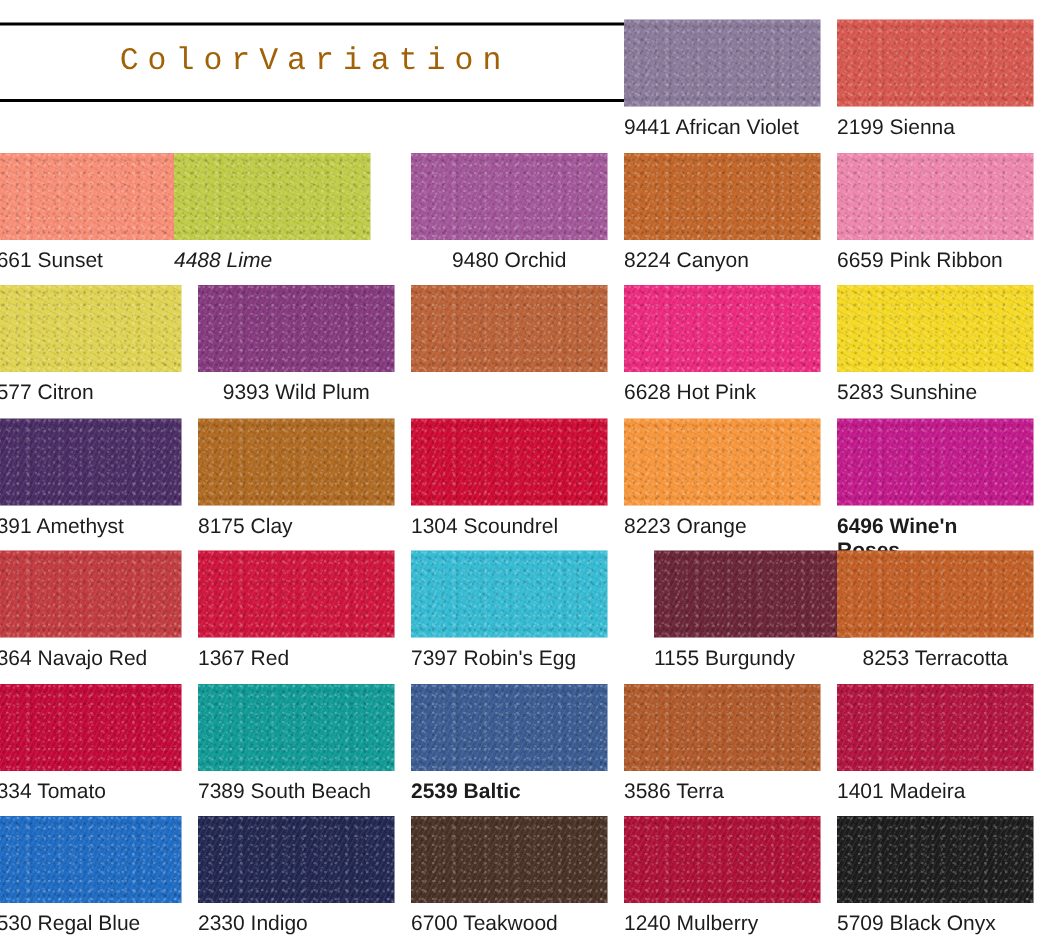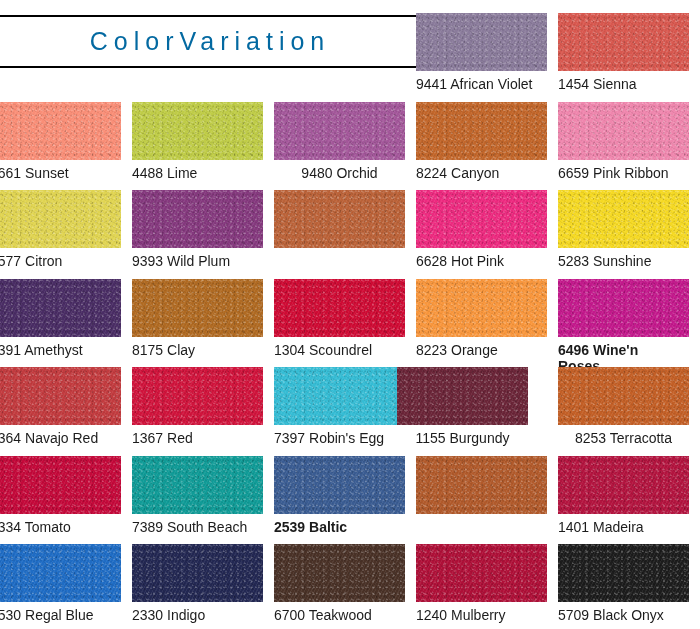--- a/index.html
+++ b/index.html
@@ -37,24 +37,24 @@
     border-left: 0;
     border-right: 0;
     box-sizing: border-box;
     background: #ffffff;
     display: flex;
     align-items: center;
     justify-content: center;
     z-index: 5;
   }
   .title-plate .title-text {
-    font-family: Liberation Sans, sans-serif;
-    font-size: 25px;
+    font-family: Liberation Mono, monospace;
+    font-size: 21px;
     letter-spacing: 6px;
-    color: #0369a1;
+    color: #a16207;
     white-space: nowrap;
     padding-left: 6px;
   }
 
   
   .grid {
     position: absolute;
     left: 0;
     top: 0;
     width: 700px;
@@ -117,47 +117,47 @@
 
 <div id="page">
 
   <div class="grid" id="grid">
       <div class="cell" style="left: 416px; top: 13px;">
         <div class="swatch" style="background: rgb(138, 123, 155); width: 131px; height: 58px;"></div>
         <div class="label">9441 African Violet</div>
       </div>
       <div class="cell" style="left: 558px; top: 13px;">
         <div class="swatch" style="background: rgb(216, 88, 79); width: 131px; height: 58px;"></div>
-        <div class="label">1454 Sienna</div>
+        <div class="label">2199 Sienna</div>
       </div>
       <div class="cell" style="left: -10px; top: 101.5px;">
         <div class="swatch" style="background: rgb(249, 142, 119); width: 131px; height: 58px;"></div>
         <div class="label">6661 Sunset</div>
       </div>
-      <div class="cell" style="left: 132px; top: 101.5px;">
+      <div class="cell" style="left: 116px; top: 101.5px; font-style: italic;">
         <div class="swatch" style="background: rgb(191, 204, 71); width: 131px; height: 58px;"></div>
         <div class="label">4488 Lime</div>
       </div>
       <div class="cell" style="left: 274px; top: 101.5px; text-align: center;">
         <div class="swatch" style="background: rgb(163, 87, 154); width: 131px; height: 58px;"></div>
         <div class="label">9480 Orchid</div>
       </div>
       <div class="cell" style="left: 416px; top: 101.5px;">
         <div class="swatch" style="background: rgb(194, 102, 42); width: 131px; height: 58px;"></div>
         <div class="label">8224 Canyon</div>
       </div>
       <div class="cell" style="left: 558px; top: 101.5px;">
         <div class="swatch" style="background: rgb(239, 134, 173); width: 131px; height: 58px;"></div>
         <div class="label">6659 Pink Ribbon</div>
       </div>
       <div class="cell" style="left: -10px; top: 190px;">
         <div class="swatch" style="background: rgb(224, 212, 82); width: 131px; height: 58px;"></div>
         <div class="label">4577 Citron</div>
       </div>
-      <div class="cell" style="left: 132px; top: 190px;">
+      <div class="cell" style="left: 132px; top: 190px; text-align: center;">
         <div class="swatch" style="background: rgb(133, 57, 126); width: 131px; height: 58px;"></div>
         <div class="label">9393 Wild Plum</div>
       </div>
       <div class="cell" style="left: 274px; top: 190px;">
         <div class="swatch" style="background: rgb(187, 98, 56); width: 131px; height: 58px;"></div>
       </div>
       <div class="cell" style="left: 416px; top: 190px;">
         <div class="swatch" style="background: rgb(237, 42, 127); width: 131px; height: 58px;"></div>
         <div class="label">6628 Hot Pink</div>
       </div>
@@ -191,21 +191,21 @@
         <div class="label">1364 Navajo Red</div>
       </div>
       <div class="cell" style="left: 132px; top: 367px;">
         <div class="swatch" style="background: rgb(208, 20, 60); width: 131px; height: 58px;"></div>
         <div class="label">1367 Red</div>
       </div>
       <div class="cell" style="left: 274px; top: 367px;">
         <div class="swatch" style="background: rgb(53, 188, 212); width: 131px; height: 58px;"></div>
         <div class="label">7397 Robin's Egg</div>
       </div>
-      <div class="cell" style="left: 397px; top: 367px; text-align: center;">
+      <div class="cell" style="left: 436px; top: 367px;">
         <div class="swatch" style="background: rgb(107, 37, 56); width: 131px; height: 58px;"></div>
         <div class="label">1155 Burgundy</div>
       </div>
       <div class="cell" style="left: 558px; top: 367px; text-align: center;">
         <div class="swatch" style="background: rgb(195, 95, 38); width: 131px; height: 58px;"></div>
         <div class="label">8253 Terracotta</div>
       </div>
       <div class="cell" style="left: -10px; top: 455.5px;">
         <div class="swatch" style="background: rgb(196, 9, 58); width: 131px; height: 58px;"></div>
         <div class="label">1334 Tomato</div>
@@ -213,20 +213,21 @@
       <div class="cell" style="left: 132px; top: 455.5px;">
         <div class="swatch" style="background: rgb(16, 155, 151); width: 131px; height: 58px;"></div>
         <div class="label">7389 South Beach</div>
       </div>
       <div class="cell" style="left: 274px; top: 455.5px; font-weight: bold;">
         <div class="swatch" style="background: rgb(58, 92, 146); width: 131px; height: 58px;"></div>
         <div class="label">2539 Baltic</div>
       </div>
       <div class="cell" style="left: 416px; top: 455.5px;">
         <div class="swatch" style="background: rgb(177, 90, 43); width: 131px; height: 58px;"></div>
+        <div class="label">3586 Terra</div>
       </div>
       <div class="cell" style="left: 558px; top: 455.5px;">
         <div class="swatch" style="background: rgb(179, 20, 63); width: 131px; height: 58px;"></div>
         <div class="label">1401 Madeira</div>
       </div>
       <div class="cell" style="left: -10px; top: 544px;">
         <div class="swatch" style="background: rgb(31, 108, 196); width: 131px; height: 58px;"></div>
         <div class="label">2530 Regal Blue</div>
       </div>
       <div class="cell" style="left: 132px; top: 544px;">

